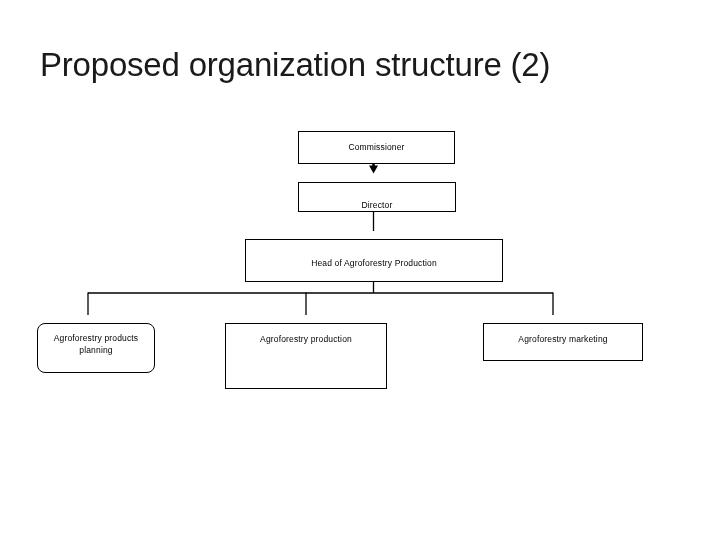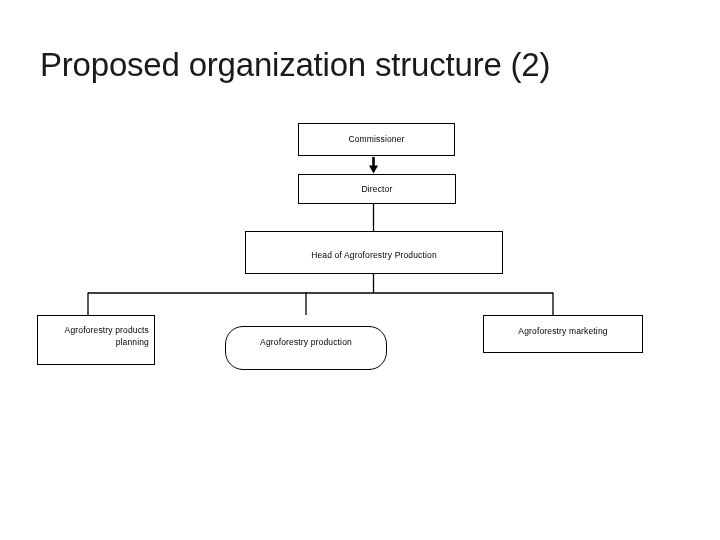--- a/index.html
+++ b/index.html
@@ -21,22 +21,23 @@
     position:absolute;left:40px;top:44px;width:660px;
     font-size:33px;line-height:1.25;font-weight:400;
     color:var(--title);letter-spacing:-0.2px;white-space:nowrap;
   }
   .org-node{
     position:absolute;background:var(--bg);
     border:1.4px solid var(--line);
     color:var(--text);
     font-size:8.5px;line-height:12px;letter-spacing:0.15px;
     text-align:center;
+    margin-top:8px;
   }
-  .org-node.align-left{text-align:right;}
+  .org-node.align-left{text-align:center;border-radius:8px;}
   .connectors{
     position:absolute;left:0;top:0;width:720px;height:540px;
     pointer-events:none;
   }
 </style>
 </head>
 <body>
 
 <div class="slide">
 
@@ -56,33 +57,33 @@
 
     <line x1="88" y1="292.4" x2="88" y2="315" stroke="#000" stroke-width="1.3"></line>
     <line x1="306" y1="292.4" x2="306" y2="315" stroke="#000" stroke-width="1.3"></line>
     <line x1="553" y1="292.4" x2="553" y2="315" stroke="#000" stroke-width="1.3"></line>
   </svg>
 
   <div class="org-node" style="left:298px;top:123px;width:157px;height:33px;padding-top:9px;">
     <span>Commissioner</span>
   </div>
 
-  <div class="org-node" style="left:298px;top:174px;width:158px;height:30px;padding-top:8px;">
+  <div class="org-node" style="left:298px;top:174px;width:158px;height:30px;padding-top:16px;">
     <span>Director</span>
   </div>
 
   <div class="org-node" style="left:245px;top:231px;width:258px;height:43px;padding-top:17px;">
     <span>Head of Agroforestry Production</span>
   </div>
 
   <div class="org-node align-left" style="left:37px;top:315px;width:118px;height:50px;padding:8px 5px 0 5px;">
     <span>Agroforestry products planning</span>
   </div>
 
-  <div class="org-node" style="left:225px;top:326px;width:162px;height:44px;padding-top:9px;border-radius:18px;">
+  <div class="org-node" style="left:225px;top:315px;width:162px;height:66px;padding-top:9px;">
     <span>Agroforestry production</span>
   </div>
 
   <div class="org-node" style="left:483px;top:315px;width:160px;height:38px;padding-top:9px;">
     <span>Agroforestry marketing</span>
   </div>
 
 </div>
 
 </body></html>

